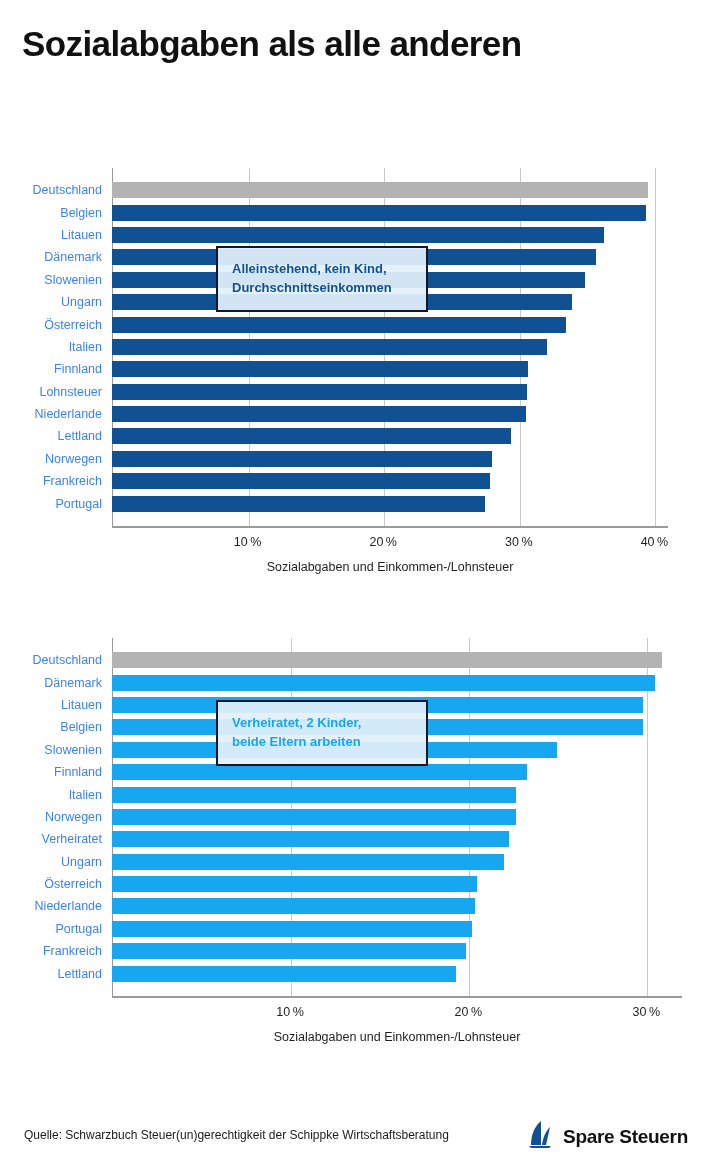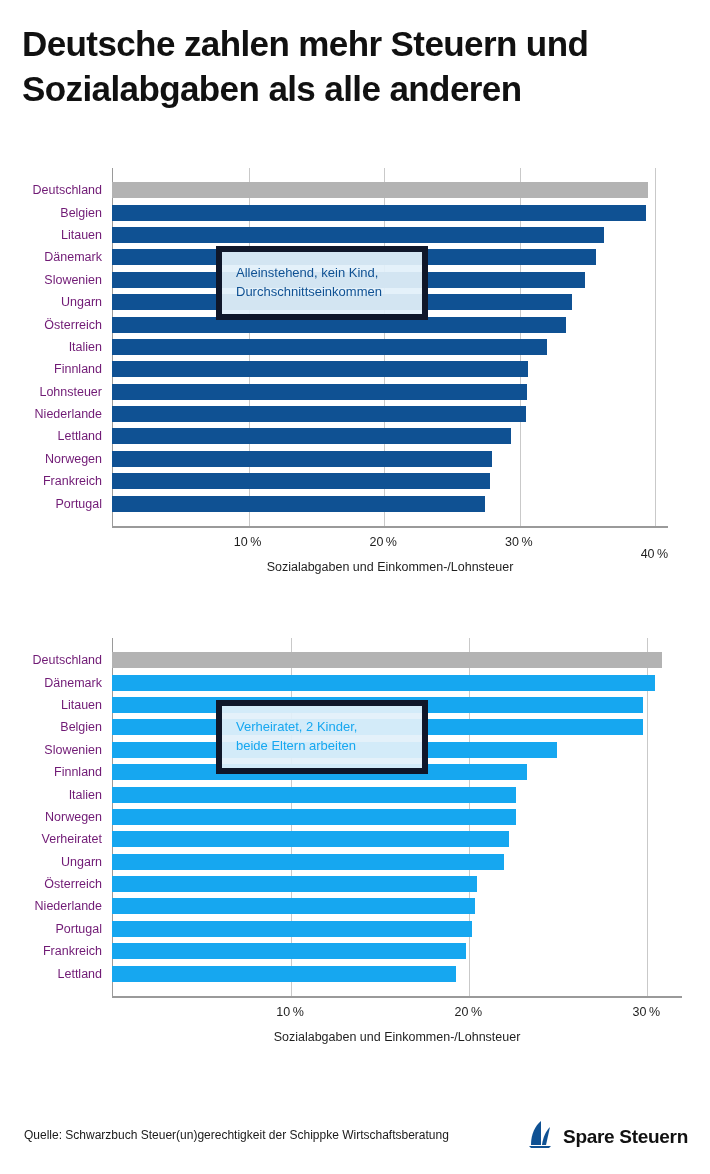--- a/index.html
+++ b/index.html
@@ -32,21 +32,21 @@
   .plot-wrap{position:relative;width:710px;}
 
   .labels-col{
     position:absolute;
     left:0; top:0;
     width:108px;
     text-align:right;
   }
   .cat-label{
     font-size:12.5px;
-    color:#701a75;
+    color:#3b82f6;
     height:22.4px;
     line-height:22.4px;
     white-space:nowrap;
     padding-right:6px;
     box-sizing:border-box;
   }
 
   .plot-area{
     position:absolute;
     left:112px; top:0;
@@ -86,24 +86,24 @@
     height:16px;
   }
   .bar.blue-dark{background:#0f5193;}
   .bar.blue-light{background:#16a7f0;}
   .bar.grey{background:#b3b3b3;}
 
   
   .legend-box{
     position:absolute;
     background:rgba(226,240,250,0.93);
-    border:6px solid #0f172a;
+    border:2px solid #0f172a;
     box-sizing:border-box;
     padding:12px 14px;
-    font-weight:normal;
+    font-weight:bold;
     font-size:13px;
     line-height:1.45;
   }
   #legend1{left:216px; top:78px; width:212px; color:#0f5193;}
   #legend2{left:216px; top:62px; width:212px; color:#16a7f0;}
   .legend-box span{display:block;}
 
   
   .tick-labels{
     position:absolute;
@@ -156,21 +156,20 @@
     font-weight:bold;
     letter-spacing:-0.3px;
     color:#111111;
     white-space:nowrap;
   }
 </style>
 </head>
 <body>
 
 <div id="title">
-  <span class="line">Deutsche zahlen mehr Steuern und</span>
   <span class="line">Sozialabgaben als alle anderen</span>
 </div>
 
 <div class="chart-block" id="chart1">
   <div class="plot-wrap" id="plot1" style="height: 416.4px;">
       <div class="labels-col" style="top: 11.2px;">
         <div class="cat-label">Deutschland</div>
         <div class="cat-label">Belgien</div>
         <div class="cat-label">Litauen</div>
         <div class="cat-label">Dänemark</div>
@@ -241,21 +240,21 @@
         </div>
       </div>
       <div class="legend-box" id="legend1" style="color: rgb(15, 81, 147);">
         <span>Alleinstehend, kein Kind,</span>
         <span>Durchschnittseinkommen</span>
       </div>
       <div class="tick-labels" style="top: 367.4px; width: 556px;">
         <div class="tick" style="left: 135.61px;">10 %</div>
         <div class="tick" style="left: 271.22px;">20 %</div>
         <div class="tick" style="left: 406.829px;">30 %</div>
-        <div class="tick" style="left: 542.439px; margin-top: 12px;">40 %</div>
+        <div class="tick" style="left: 542.439px;">40 %</div>
       </div>
       <div class="axis-title" style="top: 392.4px; width: 556px;">Sozialabgaben und Einkommen-/Lohnsteuer</div>
     </div>
 </div>
 
 <div class="chart-block" id="chart2">
   <div class="plot-wrap" id="plot2" style="height: 416.4px;">
       <div class="labels-col" style="top: 11.2px;">
         <div class="cat-label">Deutschland</div>
         <div class="cat-label">Dänemark</div>

